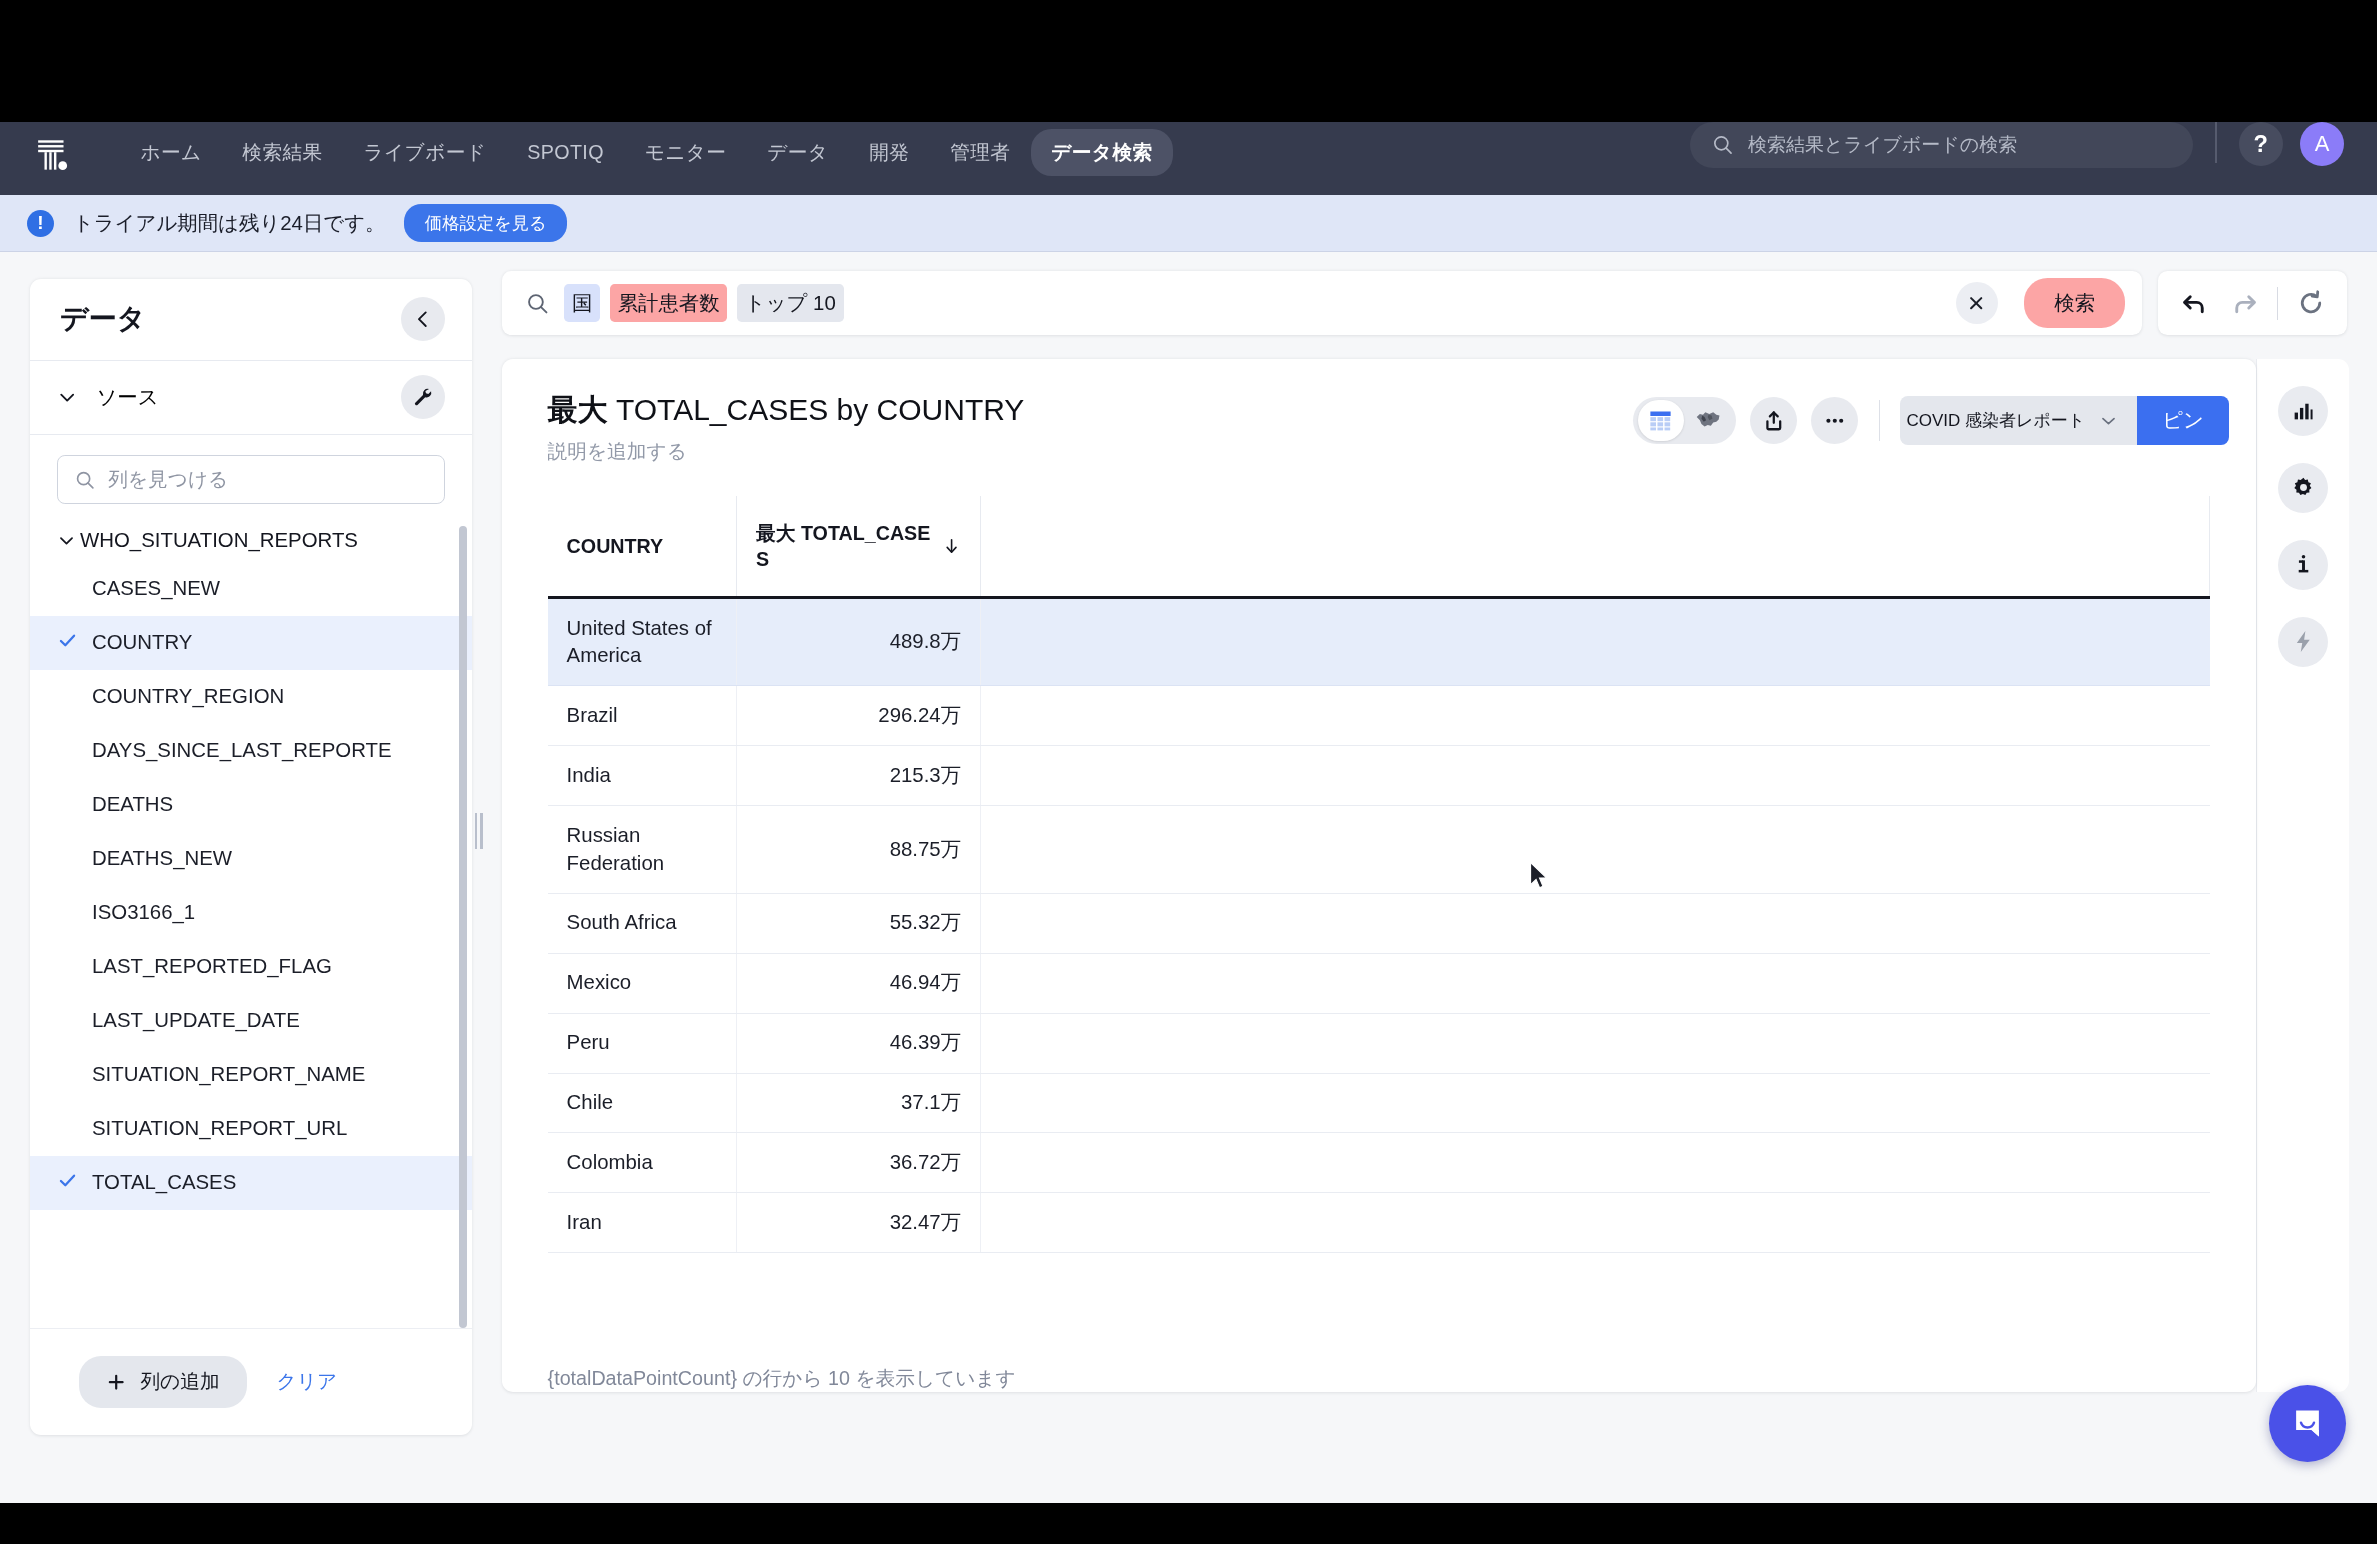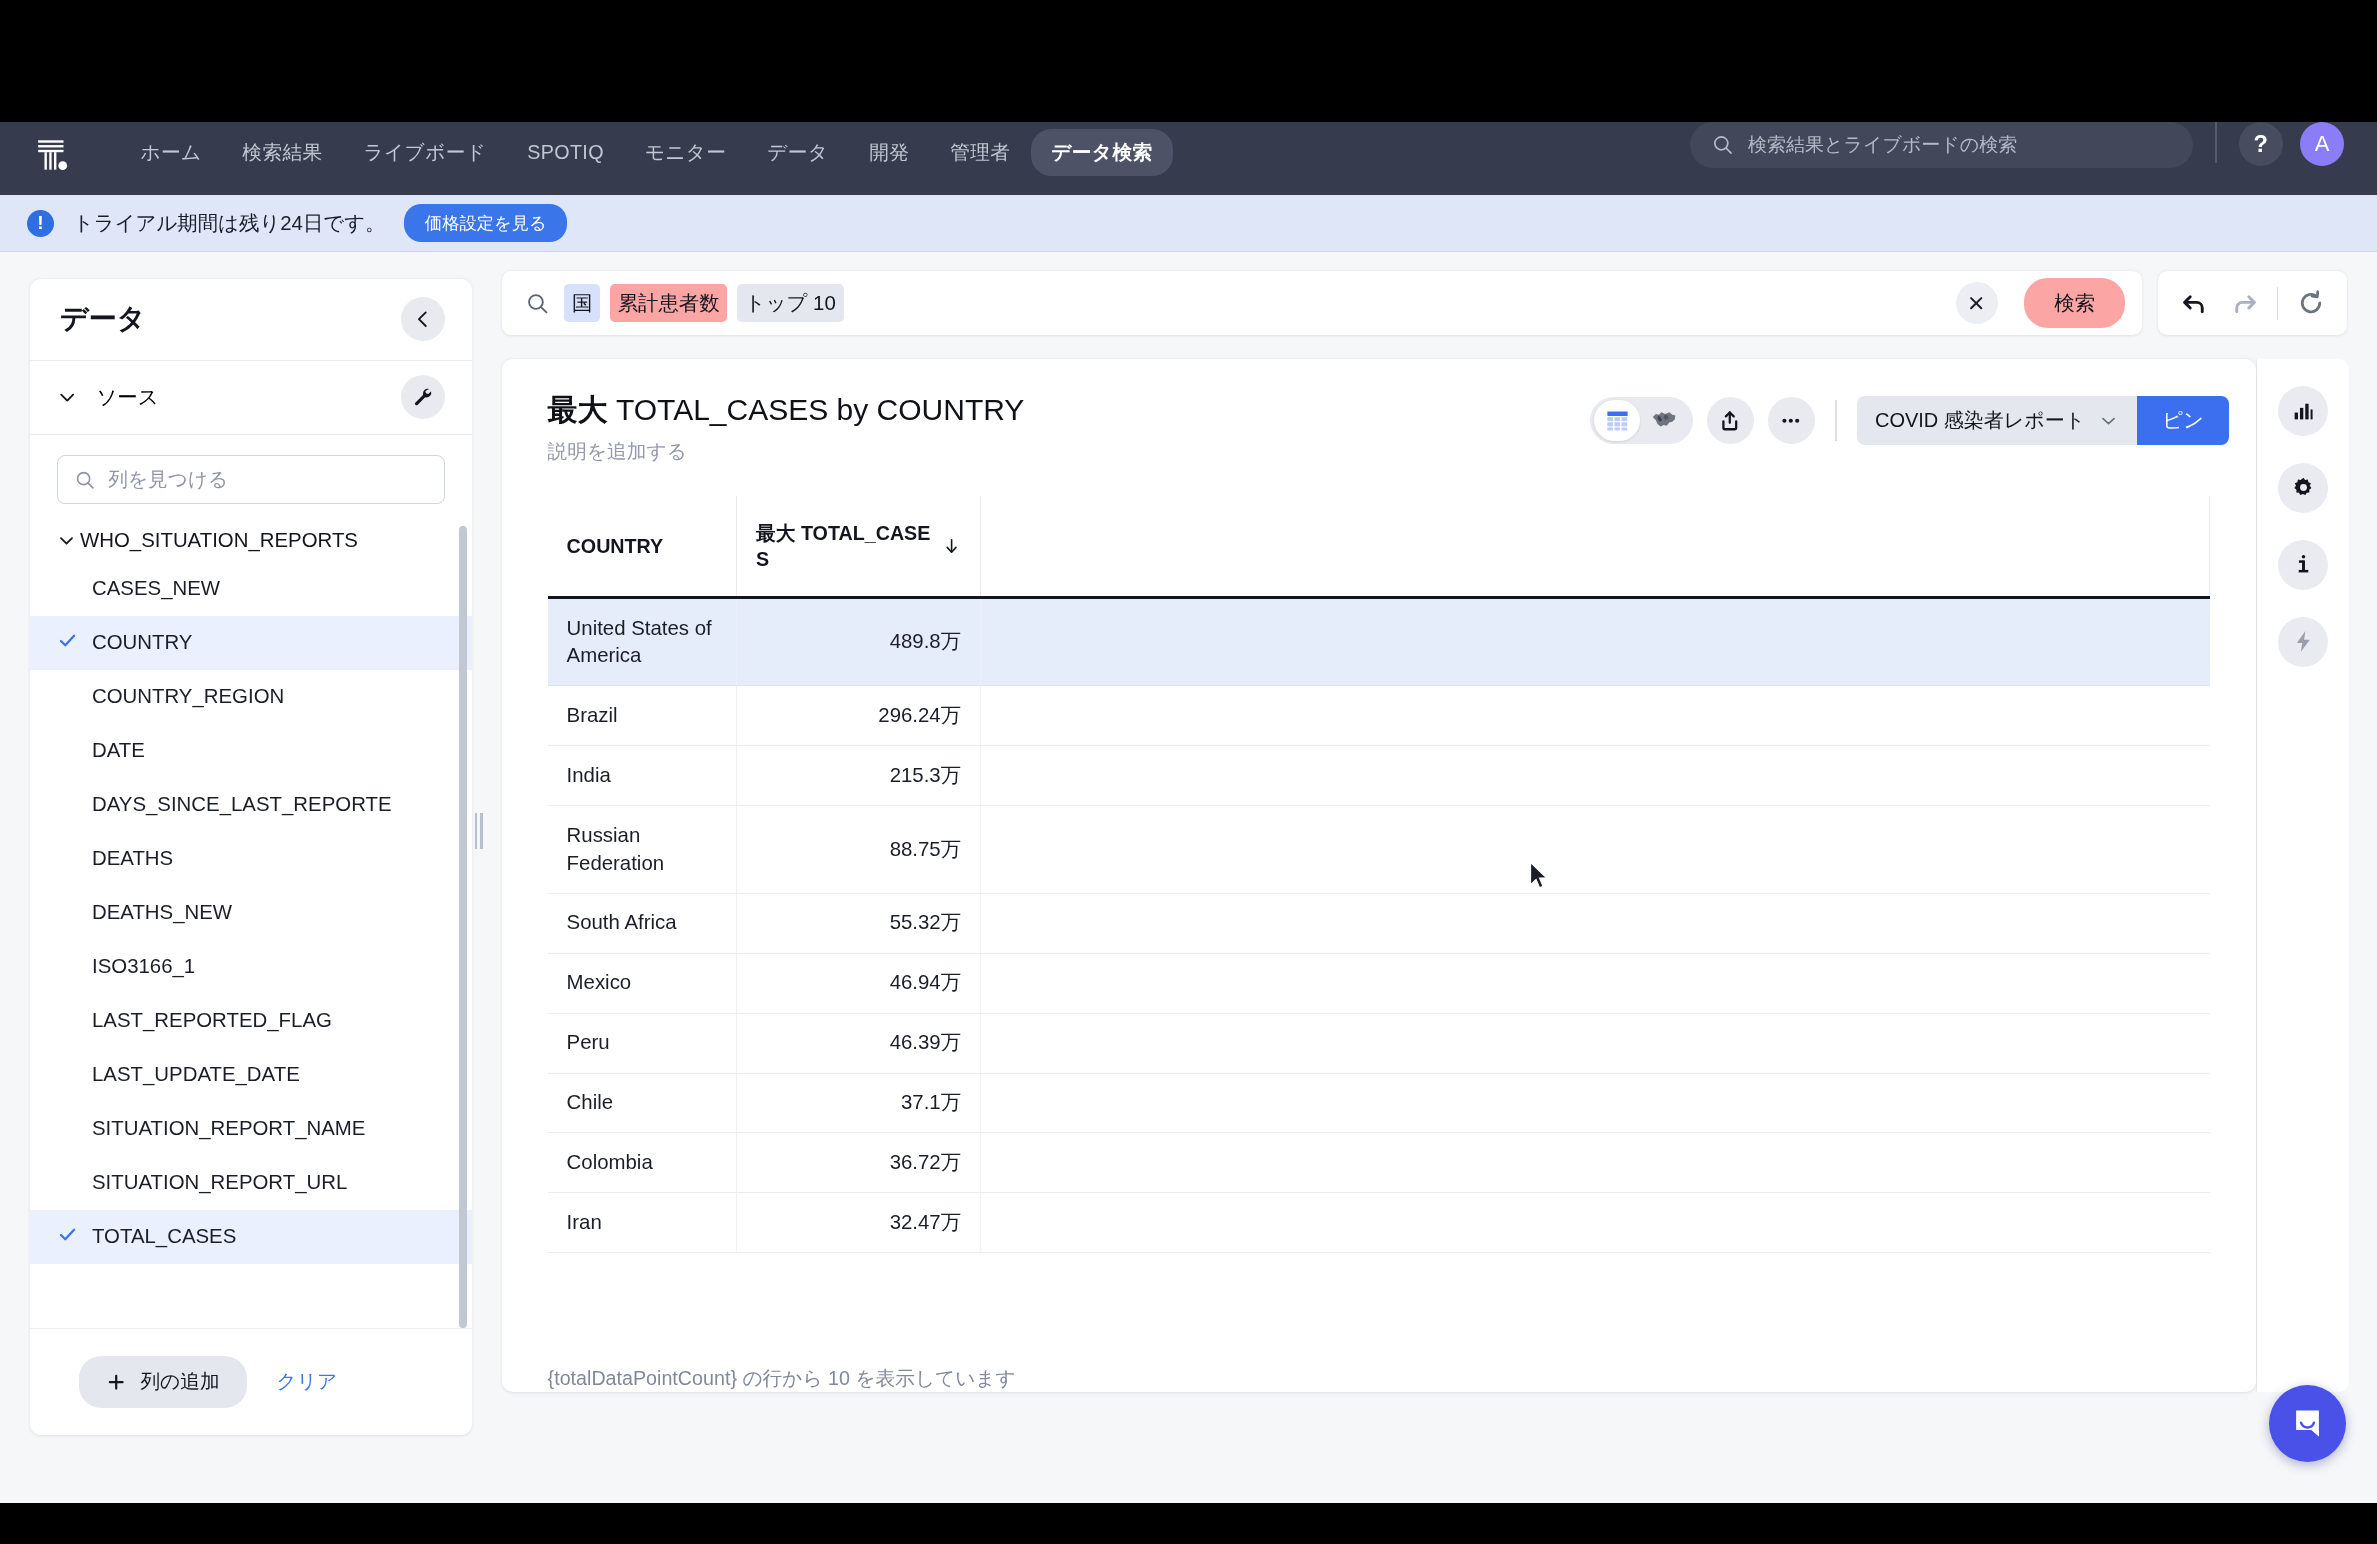--- a/index.html
+++ b/index.html
@@ -218,21 +218,21 @@
   .vizbtn.on { background: #fff; box-shadow: 0 0.8px 2.4px rgba(0,0,0,.12); }
   .circbtn {
     width: 47px; height: 47px; border-radius: 50%; background: #e8eaef;
     display: flex; align-items: center; justify-content: center;
     margin-left: 14px; border: none; cursor: pointer;
   }
   .ac-div { width: 1.6px; height: 41px; background: #dde0e7; margin: 0 20.4px; }
   .pinwrap { display: flex; align-items: stretch; height: 49px; border-radius: 7.9px; overflow: hidden; }
   .liveboard-sel {
     background: #e4e7ed; display: flex; align-items: center; gap: 14px;
-    padding: 0 19px 0 18px; font-size: 20px; color: #14161f; cursor: pointer;
+    padding: 0 19px 0 6px; font-size: 17px; color: #14161f; cursor: pointer;
   }
   .pin-btn {
     background: #3b6ff0; color: #fff; font-size: 20.4px;
     display: flex; align-items: center; padding: 0 25px; border: none; cursor: pointer;
   }
 
   
   .tblwrap { margin: 31px 46px 0 46px; }
   table.ts { width: 100%; border-collapse: collapse; table-layout: fixed; }
   table.ts th {
@@ -391,24 +391,20 @@
                     <polyline points="4.5,12.5 9.5,17.5 19.5,6.5" fill="none" stroke="#3b75ea" stroke-width="2.6" stroke-linecap="round" stroke-linejoin="round"></polyline>
                   </svg></span>
                 <span class="cname">COUNTRY</span>
               </div>
               <div class="colrow">
                 <span class="chk"></span>
                 <span class="cname">COUNTRY_REGION</span>
               </div>
               <div class="colrow">
                 <span class="chk"></span>
-                <span class="cname">DATE</span>
-              </div>
-              <div class="colrow">
-                <span class="chk"></span>
                 <span class="cname">DAYS_SINCE_LAST_REPORTE</span>
               </div>
               <div class="colrow">
                 <span class="chk"></span>
                 <span class="cname">DEATHS</span>
               </div>
               <div class="colrow">
                 <span class="chk"></span>
                 <span class="cname">DEATHS_NEW</span>
               </div>

